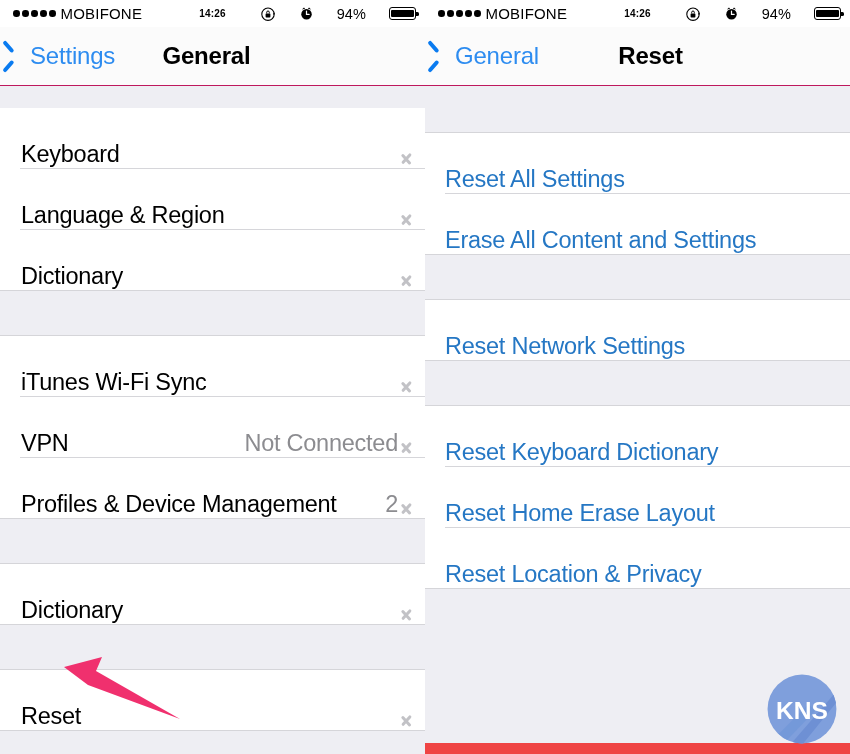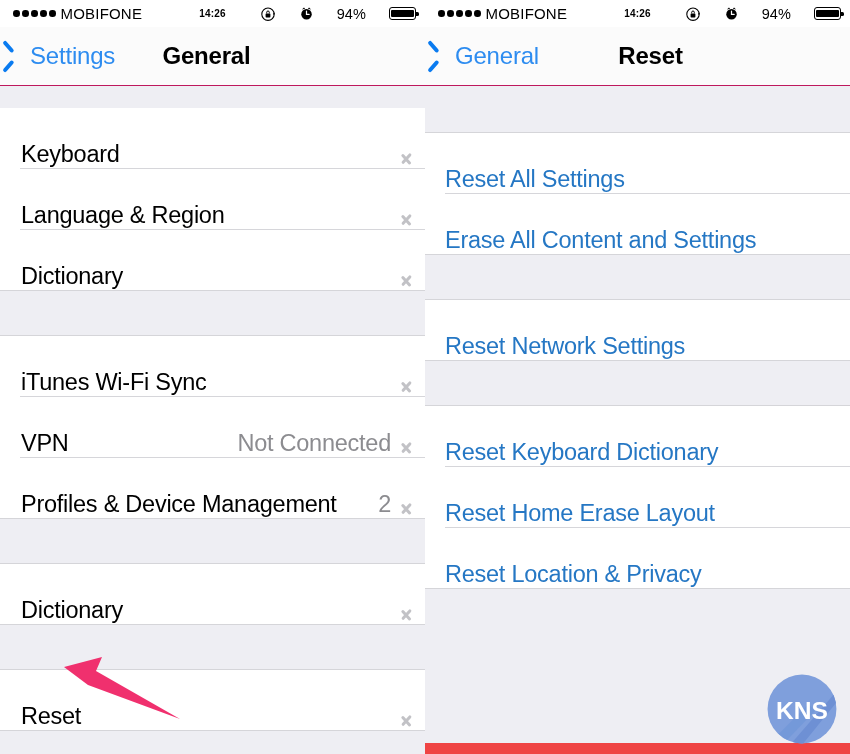--- a/index.html
+++ b/index.html
@@ -105,21 +105,21 @@
     background: #fff;
     display: flex; align-items: flex-end;
     padding: 0 13px 0 21px;
     position: relative;
     cursor: pointer;
   }
   .row .label {
     font-size: 23.5px; color: #000; letter-spacing: -.25px;
   }
   .row .detail {
-    margin-left: auto; margin-right: 10px;
+    margin-left: auto; margin-right: 3px;
     font-size: 23.5px; color: #8c8c90; letter-spacing: -.25px;
   }
   .row .chev {
     margin-left: auto;
     width: 11px; height: 19px; position: relative; flex: 0 0 auto;
   }
   .row .detail + .chev { margin-left: 0; }
   .chev::before, .chev::after {
     content: ""; position: absolute; left: 1px;
     width: 12.5px; height: 2.6px; background: #c2c2c6; border-radius: 2px;

